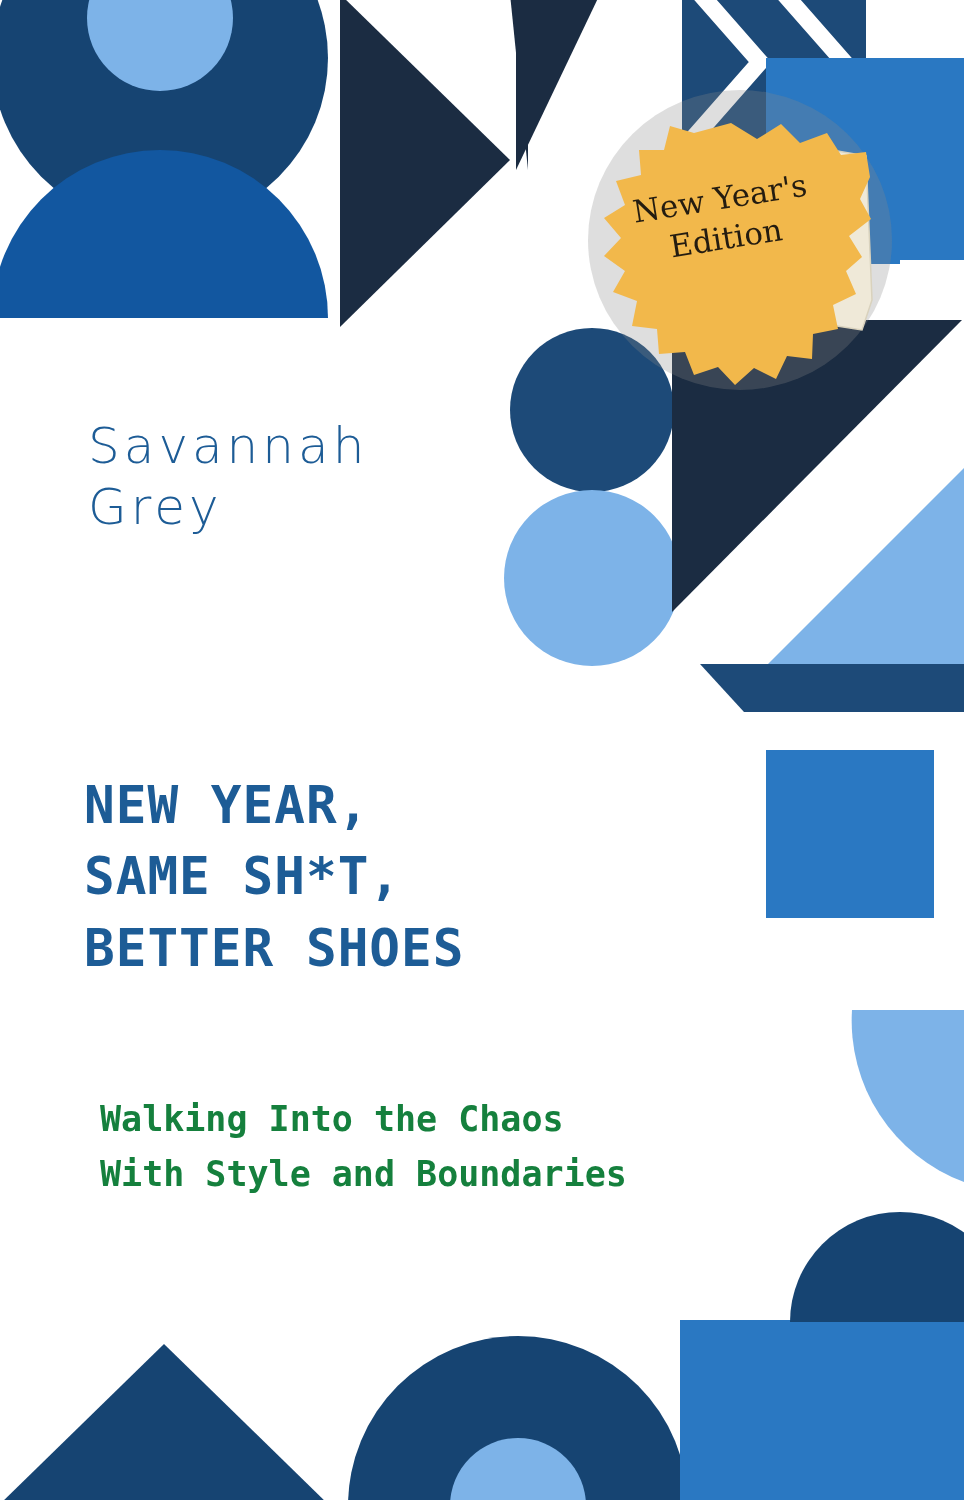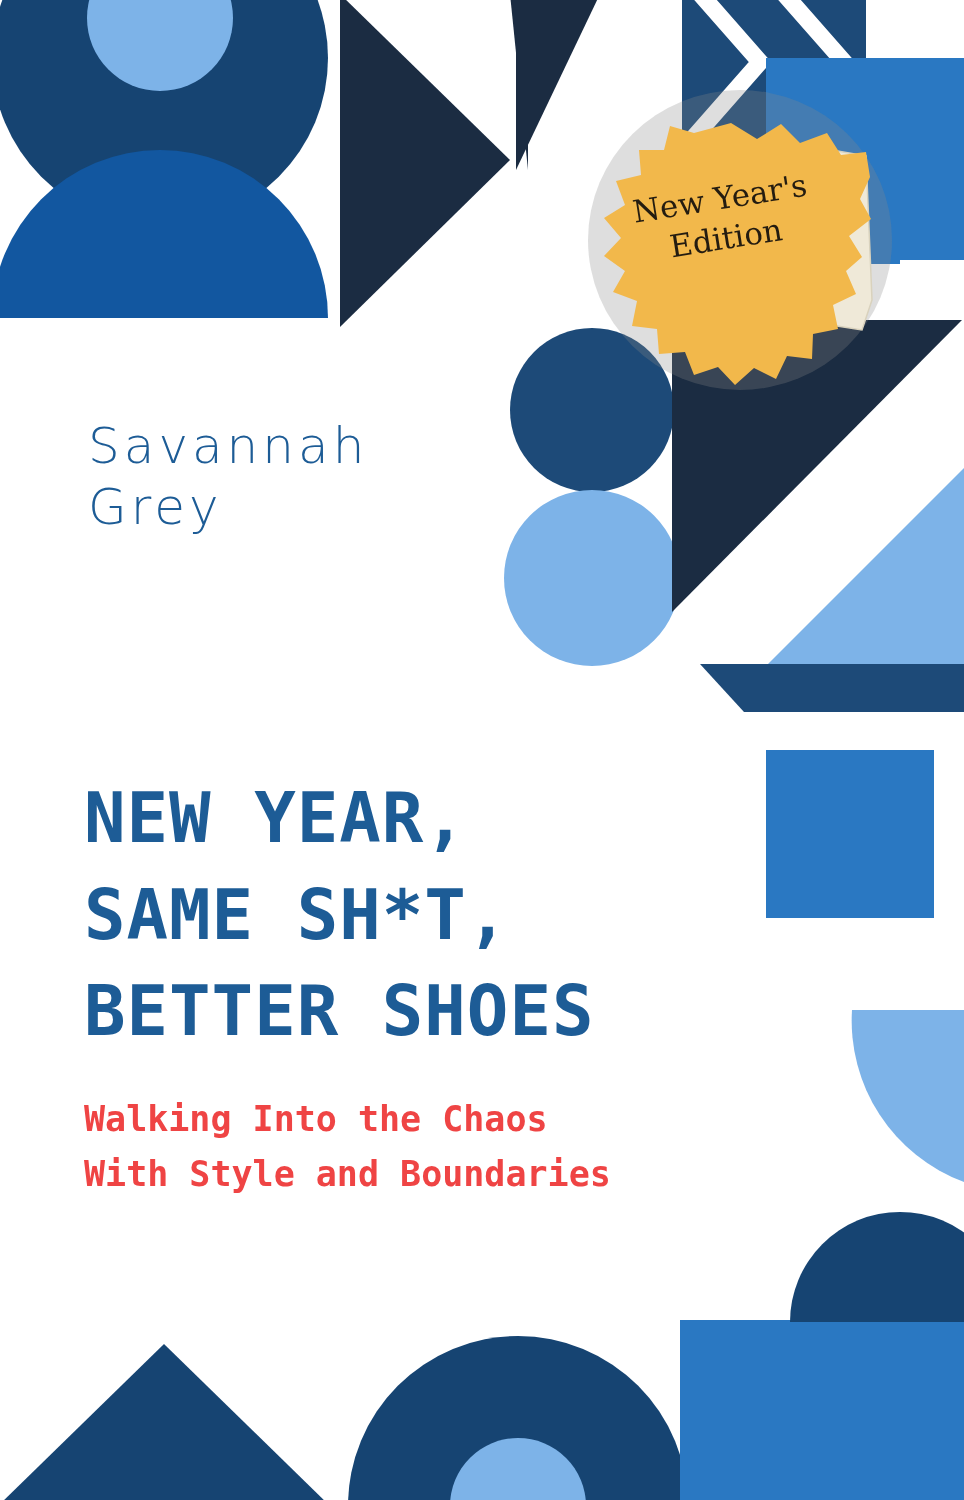--- a/index.html
+++ b/index.html
@@ -10,28 +10,28 @@
 
   .author{
     position:absolute;left:88px;top:416px;width:520px;
     font-family:"DejaVu Sans",sans-serif;
     font-size:50px;line-height:1.22;font-weight:300;
     letter-spacing:4px;color:#1d5c96;white-space:pre-line;
   }
   .title{
     position:absolute;left:84px;top:770px;width:700px;
     font-family:"DejaVu Sans Mono","Liberation Mono",monospace;
-    font-size:69px;line-height:1.40;font-weight:700;
+    font-size:51px;line-height:1.40;font-weight:700;
     letter-spacing:1px;color:#1d5c96;white-space:pre-line;
   }
   .subtitle{
-    position:absolute;left:84px;top:1092px;width:760px;
+    position:absolute;left:100px;top:1092px;width:760px;
     font-family:"DejaVu Sans Mono","Liberation Mono",monospace;
     font-size:35px;line-height:1.58;font-weight:700;
-    letter-spacing:0px;color:#ef4444;white-space:pre-line;
+    letter-spacing:0px;color:#15803d;white-space:pre-line;
   }
   .badge-text{
     position:absolute;left:598px;top:178px;width:250px;
     transform:rotate(-9deg);transform-origin:50% 50%;
     font-family:"DejaVu Serif","Liberation Serif",serif;
     font-size:31px;line-height:1.30;font-weight:400;
     color:#241c10;text-align:center;white-space:pre-line;
   }
 </style>
 </head>

